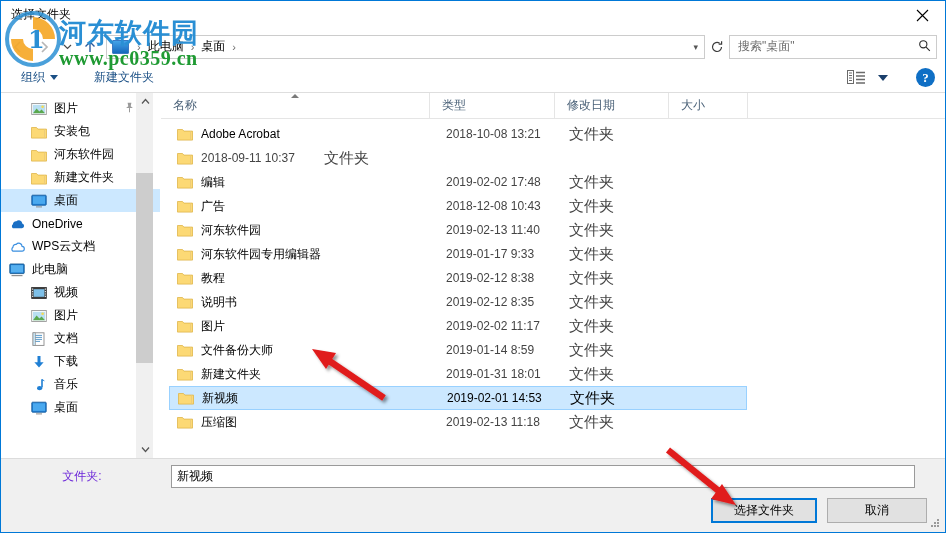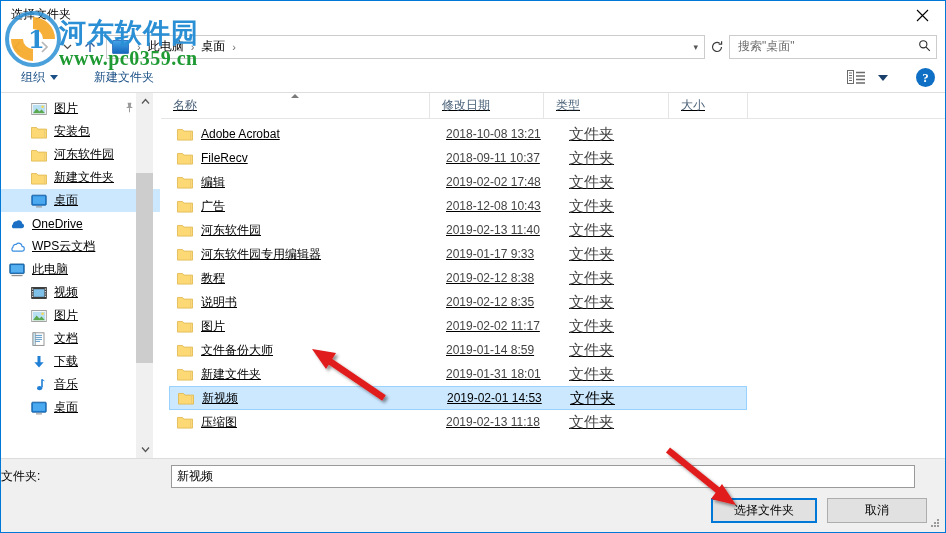--- a/index.html
+++ b/index.html
@@ -97,21 +97,21 @@
   }
   .help-btn {
     width:19px;height:19px;border-radius:50%;
     background:#0f6fc5; color:#fff; font-size:13px; font-weight:bold;
     display:flex;align-items:center;justify-content:center;
     margin-left:22px; font-family:"Liberation Serif",serif;
   }
 
   
   .body {
-    flex:1 1 auto; display:flex; min-height:0; background:#86efac;text-decoration:underline;
+    flex:1 1 auto; display:flex; min-height:0; background:#86efac;
   }
 
   
   .sidebar {
     width:160px; flex:0 0 160px; position:relative;
     background:#fff; overflow:hidden;
   }
   .nav-list { padding-top:4px; }
   .nav-row {
     height:23px; display:flex; align-items:center;
@@ -176,22 +176,22 @@
   
   .footer {
     flex:0 0 74px; height:74px; background:#f0f0f0;
     border-top:1px solid #dcdcdc; position:relative;
   }
   .fname-row {
     display:flex; align-items:center; height:30px;
     padding:5px 0 0 0;
   }
   .fname-label {
-    width:170px; flex:0 0 170px; text-align:left; padding-right:8px;
-    font-size:12px; color:#000000;
+    width:170px; flex:0 0 170px; text-align:center; padding-right:8px;
+    font-size:12px; color:#6d28d9;
   }
   .fname-input {
     flex:1 1 auto; height:23px; margin-right:30px;
     background:#fff; border:1px solid #9a9a9a;
     display:flex; align-items:center; padding-left:5px;
     font-size:12px; color:#000;
   }
   .btn-row {
     position:absolute; right:18px; bottom:9px;
     display:flex; align-items:center; gap:10px;
@@ -477,25 +477,25 @@
       </div>
       <div class="sb-thumb" style="top:80px;height:190px;"></div>
     </div>
 
     <div class="filepane">
       <div class="colhead">
         <div class="col c-name">
           <span class="sortcaret"></span>
           <span>名称</span>
         </div>
+        <div class="col c-type">
+          <span>类型</span>
+        </div>
         <div class="col c-date">
           <span>修改日期</span>
-        </div>
-        <div class="col c-type">
-          <span>类型</span>
         </div>
         <div class="col c-size">
           <span>大小</span>
         </div>
         <div class="col c-rest"></div>
       </div>
       <div class="rows" id="file-rows">
           <div class="row">
             <span class="folder-ico"><svg width="16" height="14" viewBox="0 0 16 14">
                 <path d="M0.5 2.5 h5 l1.4 1.6 h8.6 v9 h-15 Z" fill="#fcd975" stroke="#e0b64a" stroke-width="0.8"></path>
@@ -503,21 +503,20 @@
               </svg></span>
             <span class="cell-name">Adobe Acrobat</span>
             <span class="cell-date">2018-10-08 13:21</span>
             <span class="cell-type">文件夹</span>
           </div>
           <div class="row">
             <span class="folder-ico"><svg width="16" height="14" viewBox="0 0 16 14">
                 <path d="M0.5 2.5 h5 l1.4 1.6 h8.6 v9 h-15 Z" fill="#fcd975" stroke="#e0b64a" stroke-width="0.8"></path>
                 <path d="M13.5 4.1 v9" stroke="#e8c97a" stroke-width="0.8"></path>
               </svg></span>
-            <span class="cell-name">FileRecv</span>
             <span class="cell-date">2018-09-11 10:37</span>
             <span class="cell-type">文件夹</span>
           </div>
           <div class="row">
             <span class="folder-ico"><svg width="16" height="14" viewBox="0 0 16 14">
                 <path d="M0.5 2.5 h5 l1.4 1.6 h8.6 v9 h-15 Z" fill="#fcd975" stroke="#e0b64a" stroke-width="0.8"></path>
                 <path d="M13.5 4.1 v9" stroke="#e8c97a" stroke-width="0.8"></path>
               </svg></span>
             <span class="cell-name">编辑</span>
             <span class="cell-date">2019-02-02 17:48</span>

